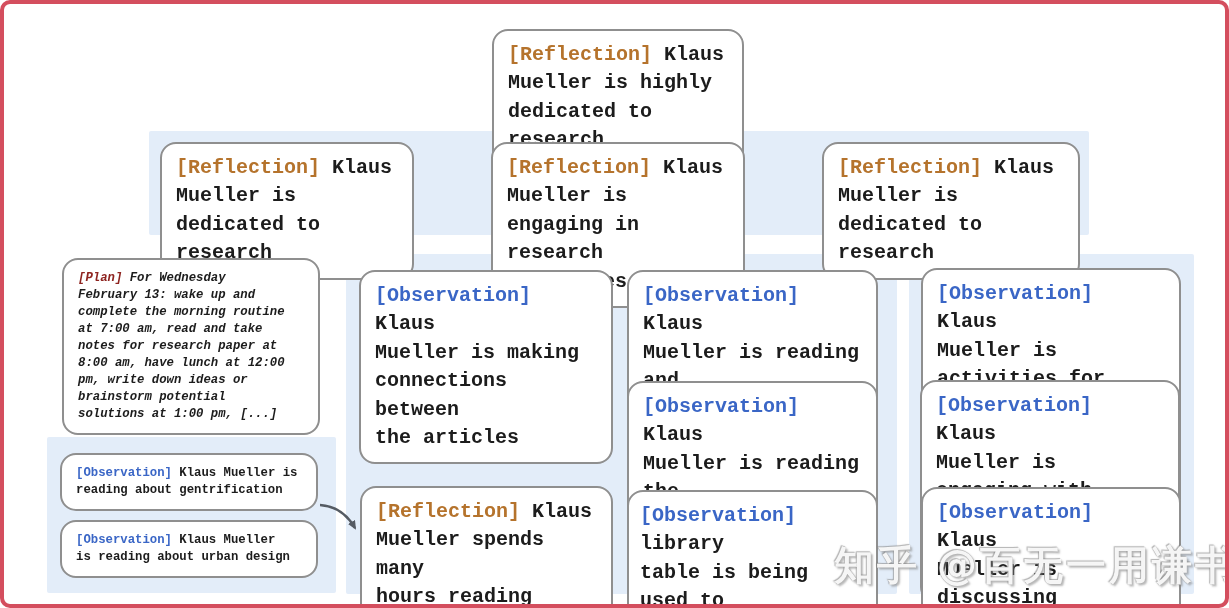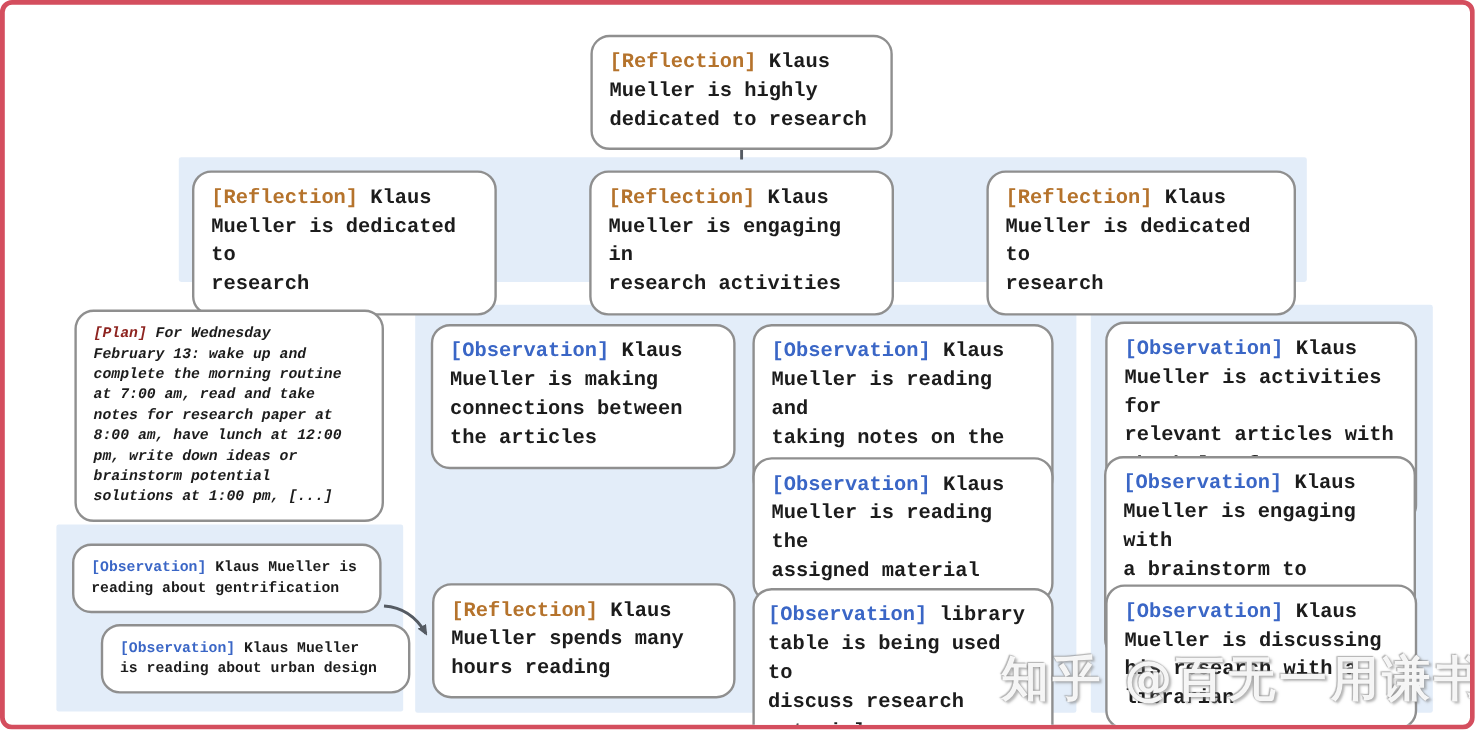--- a/index.html
+++ b/index.html
@@ -14,21 +14,21 @@
   #arrow-layer { position:absolute; left:0; top:0; width:1229px; height:608px; z-index:2; pointer-events:none; }
   .arrow { stroke:var(--arrow,#555b63); stroke-width:2.4; fill:none; }
   .arrowhead-shape { fill:var(--arrow,#555b63); }
   .node {
     position:absolute; z-index:3; background:#ffffff;
     border:2.5px solid var(--node-border,#8f8f8f); border-radius:16px;
     padding:10px 14px; color:var(--text,#1c1c1c); font-weight:bold;
     line-height:1.42; box-sizing:border-box;
   }
   .node .body { white-space:pre-wrap; }
-  .node.big   { font-size:17px; }
+  .node.big   { font-size:20px; }
   .node.small { font-size:12.3px; line-height:1.38; }
   .tag.reflection  { color:var(--reflection,#b5732c); }
   .tag.observation { color:var(--observation,#3a66c6); }
   .tag.plan        { color:var(--plan,#8e2420); }
   #watermark {
     position:absolute; left:830px; top:534px; z-index:4;
     font-family:"DejaVu Sans","Liberation Sans",sans-serif;
     font-size:40px; font-weight:bold; letter-spacing:3px;
     color:rgba(255,255,255,0.92);
     text-shadow:0 0 1px rgba(130,130,130,0.9), 2px 2px 2px rgba(130,130,130,0.55),
@@ -90,21 +90,21 @@
 8:00 am, have lunch at 12:00
 pm, write down ideas or
 brainstorm potential
 solutions at 1:00 pm, [...]</span>
   </div>
 
   <div class="node small" style="left:56px; top:449px; width:258px;">
     <span class="tag observation">[Observation]</span> <span class="body">Klaus Mueller is
 reading about gentrification</span>
   </div>
-  <div class="node small" style="left:56px; top:516px; width:258px;margin-left:24px;">
+  <div class="node small" style="left:56px; top:516px; width:258px;">
     <span class="tag observation">[Observation]</span> <span class="body">Klaus Mueller
 is reading about urban design</span>
   </div>
 
   <div class="node big" style="left:355px; top:266px; width:254px;">
     <span class="tag observation">[Observation]</span> <span class="body">Klaus
 Mueller is making
 connections between
 the articles</span>
   </div>

